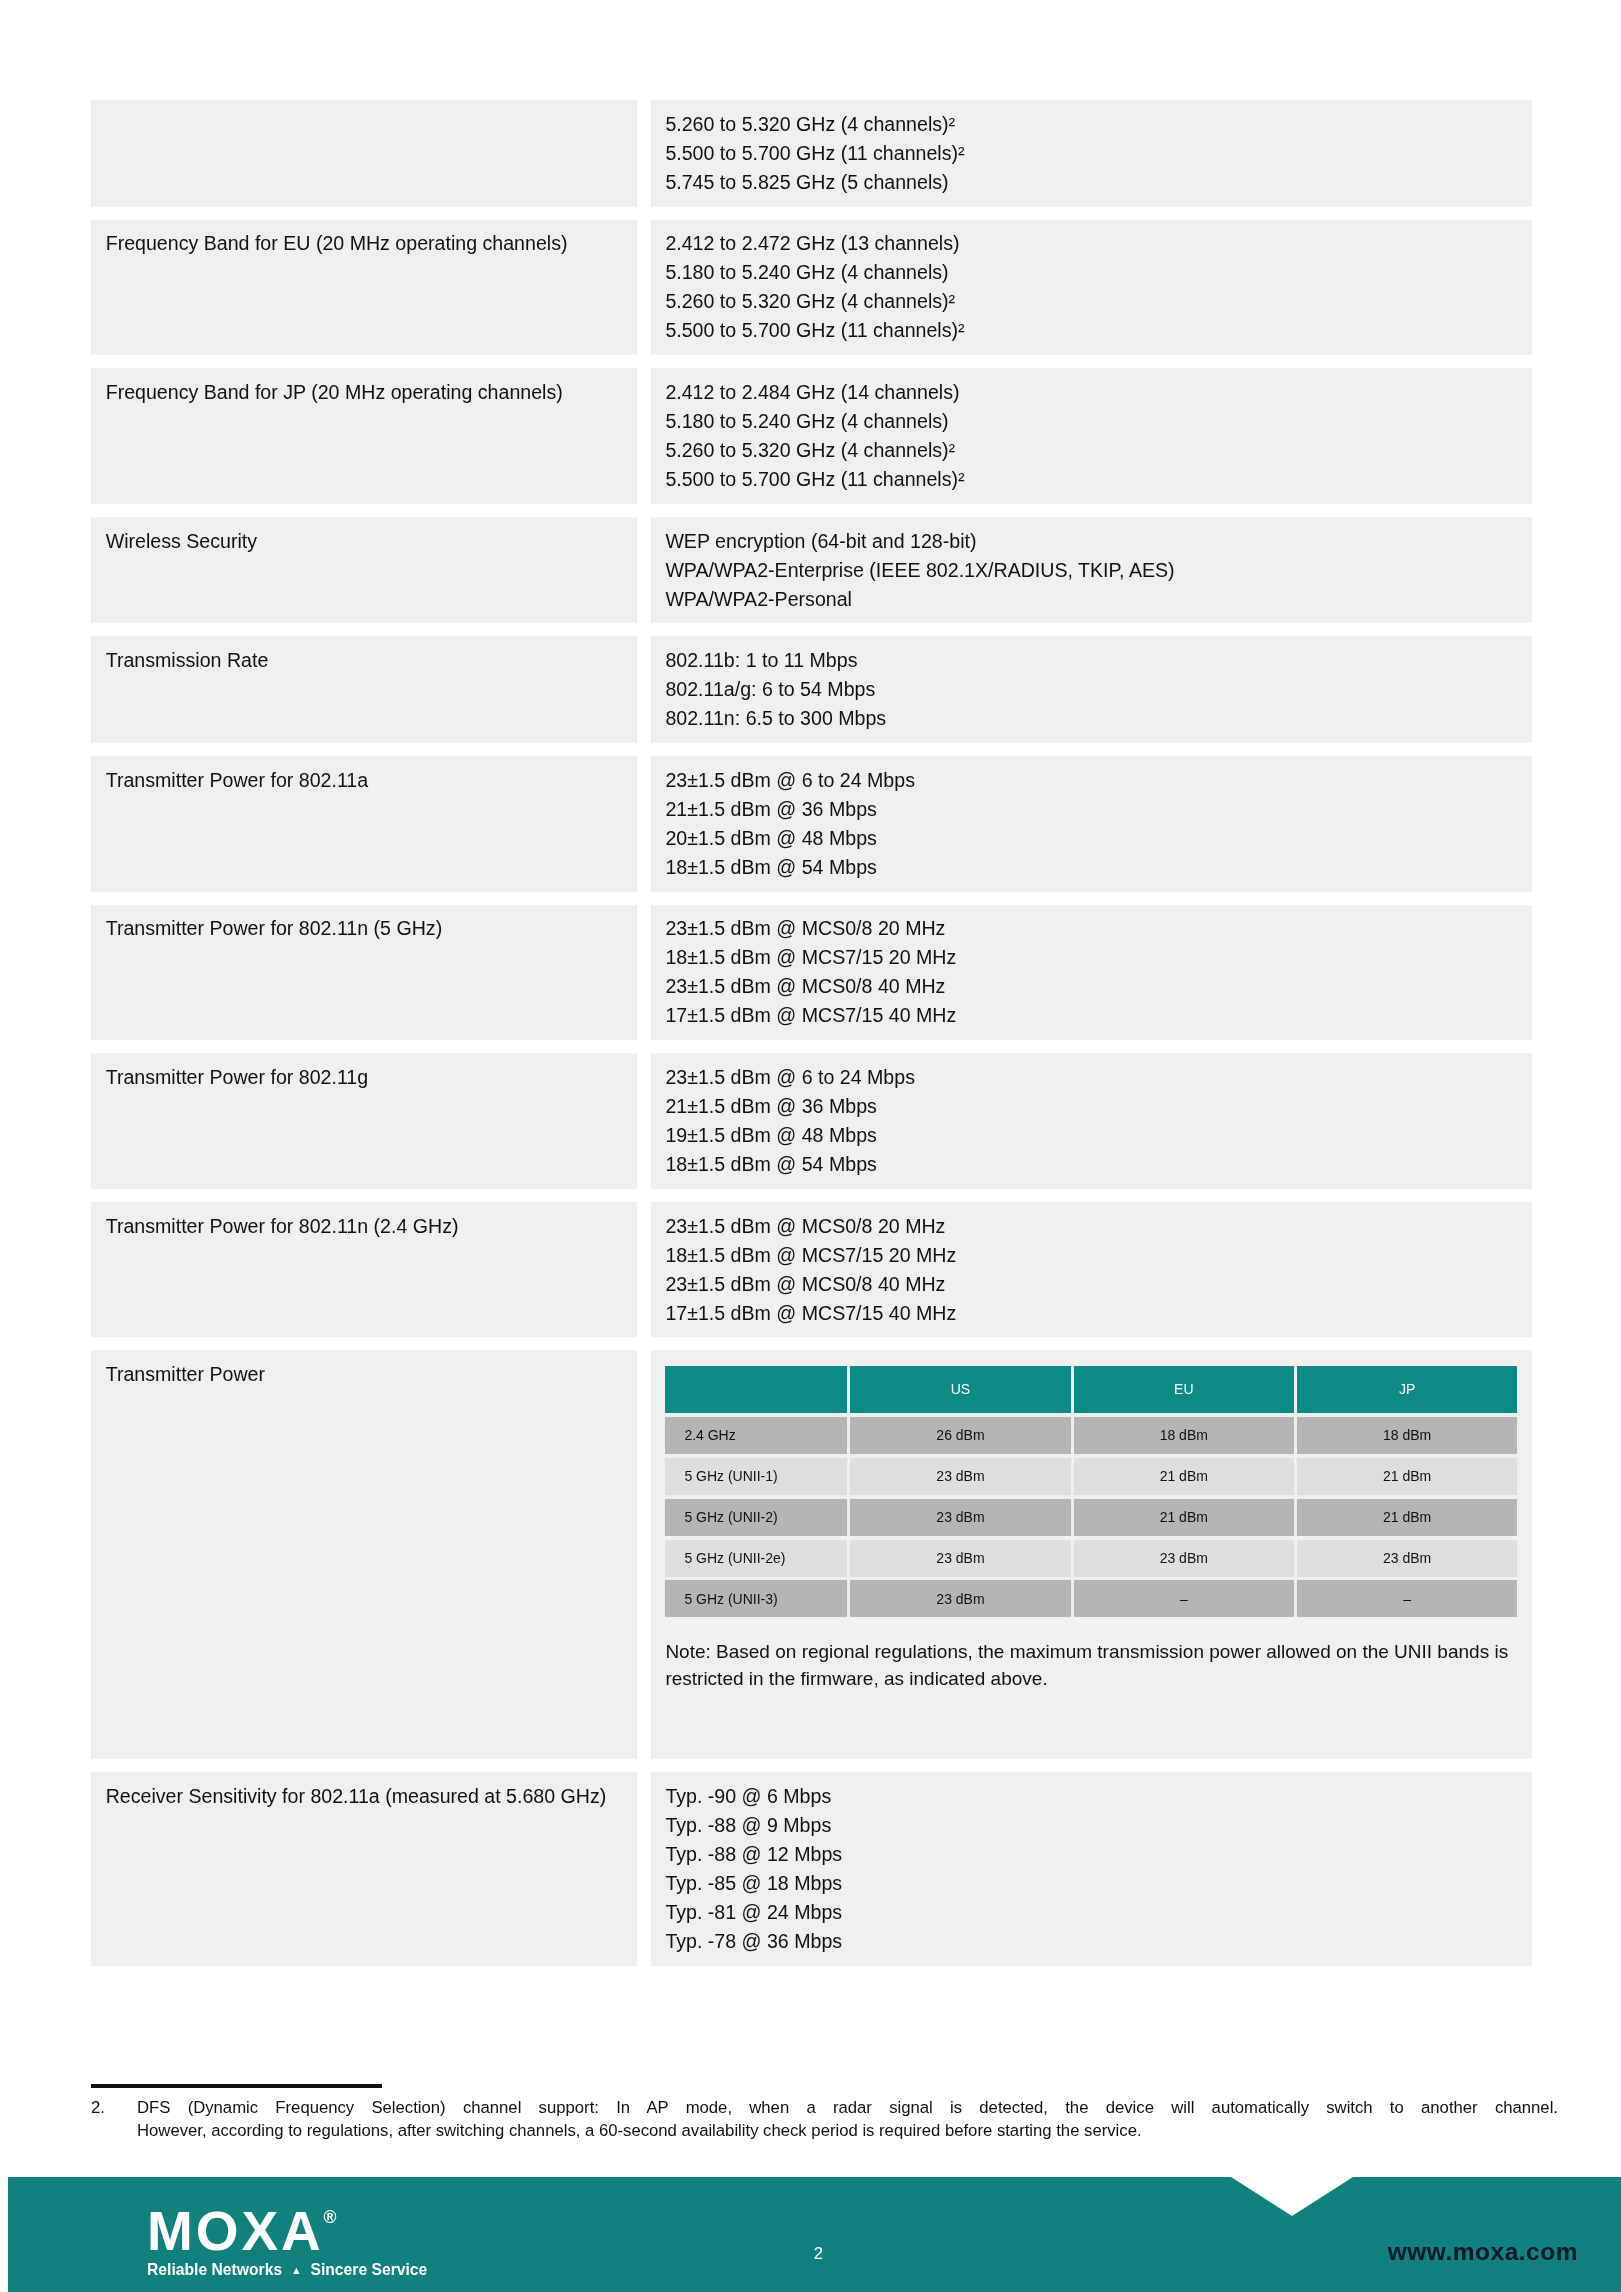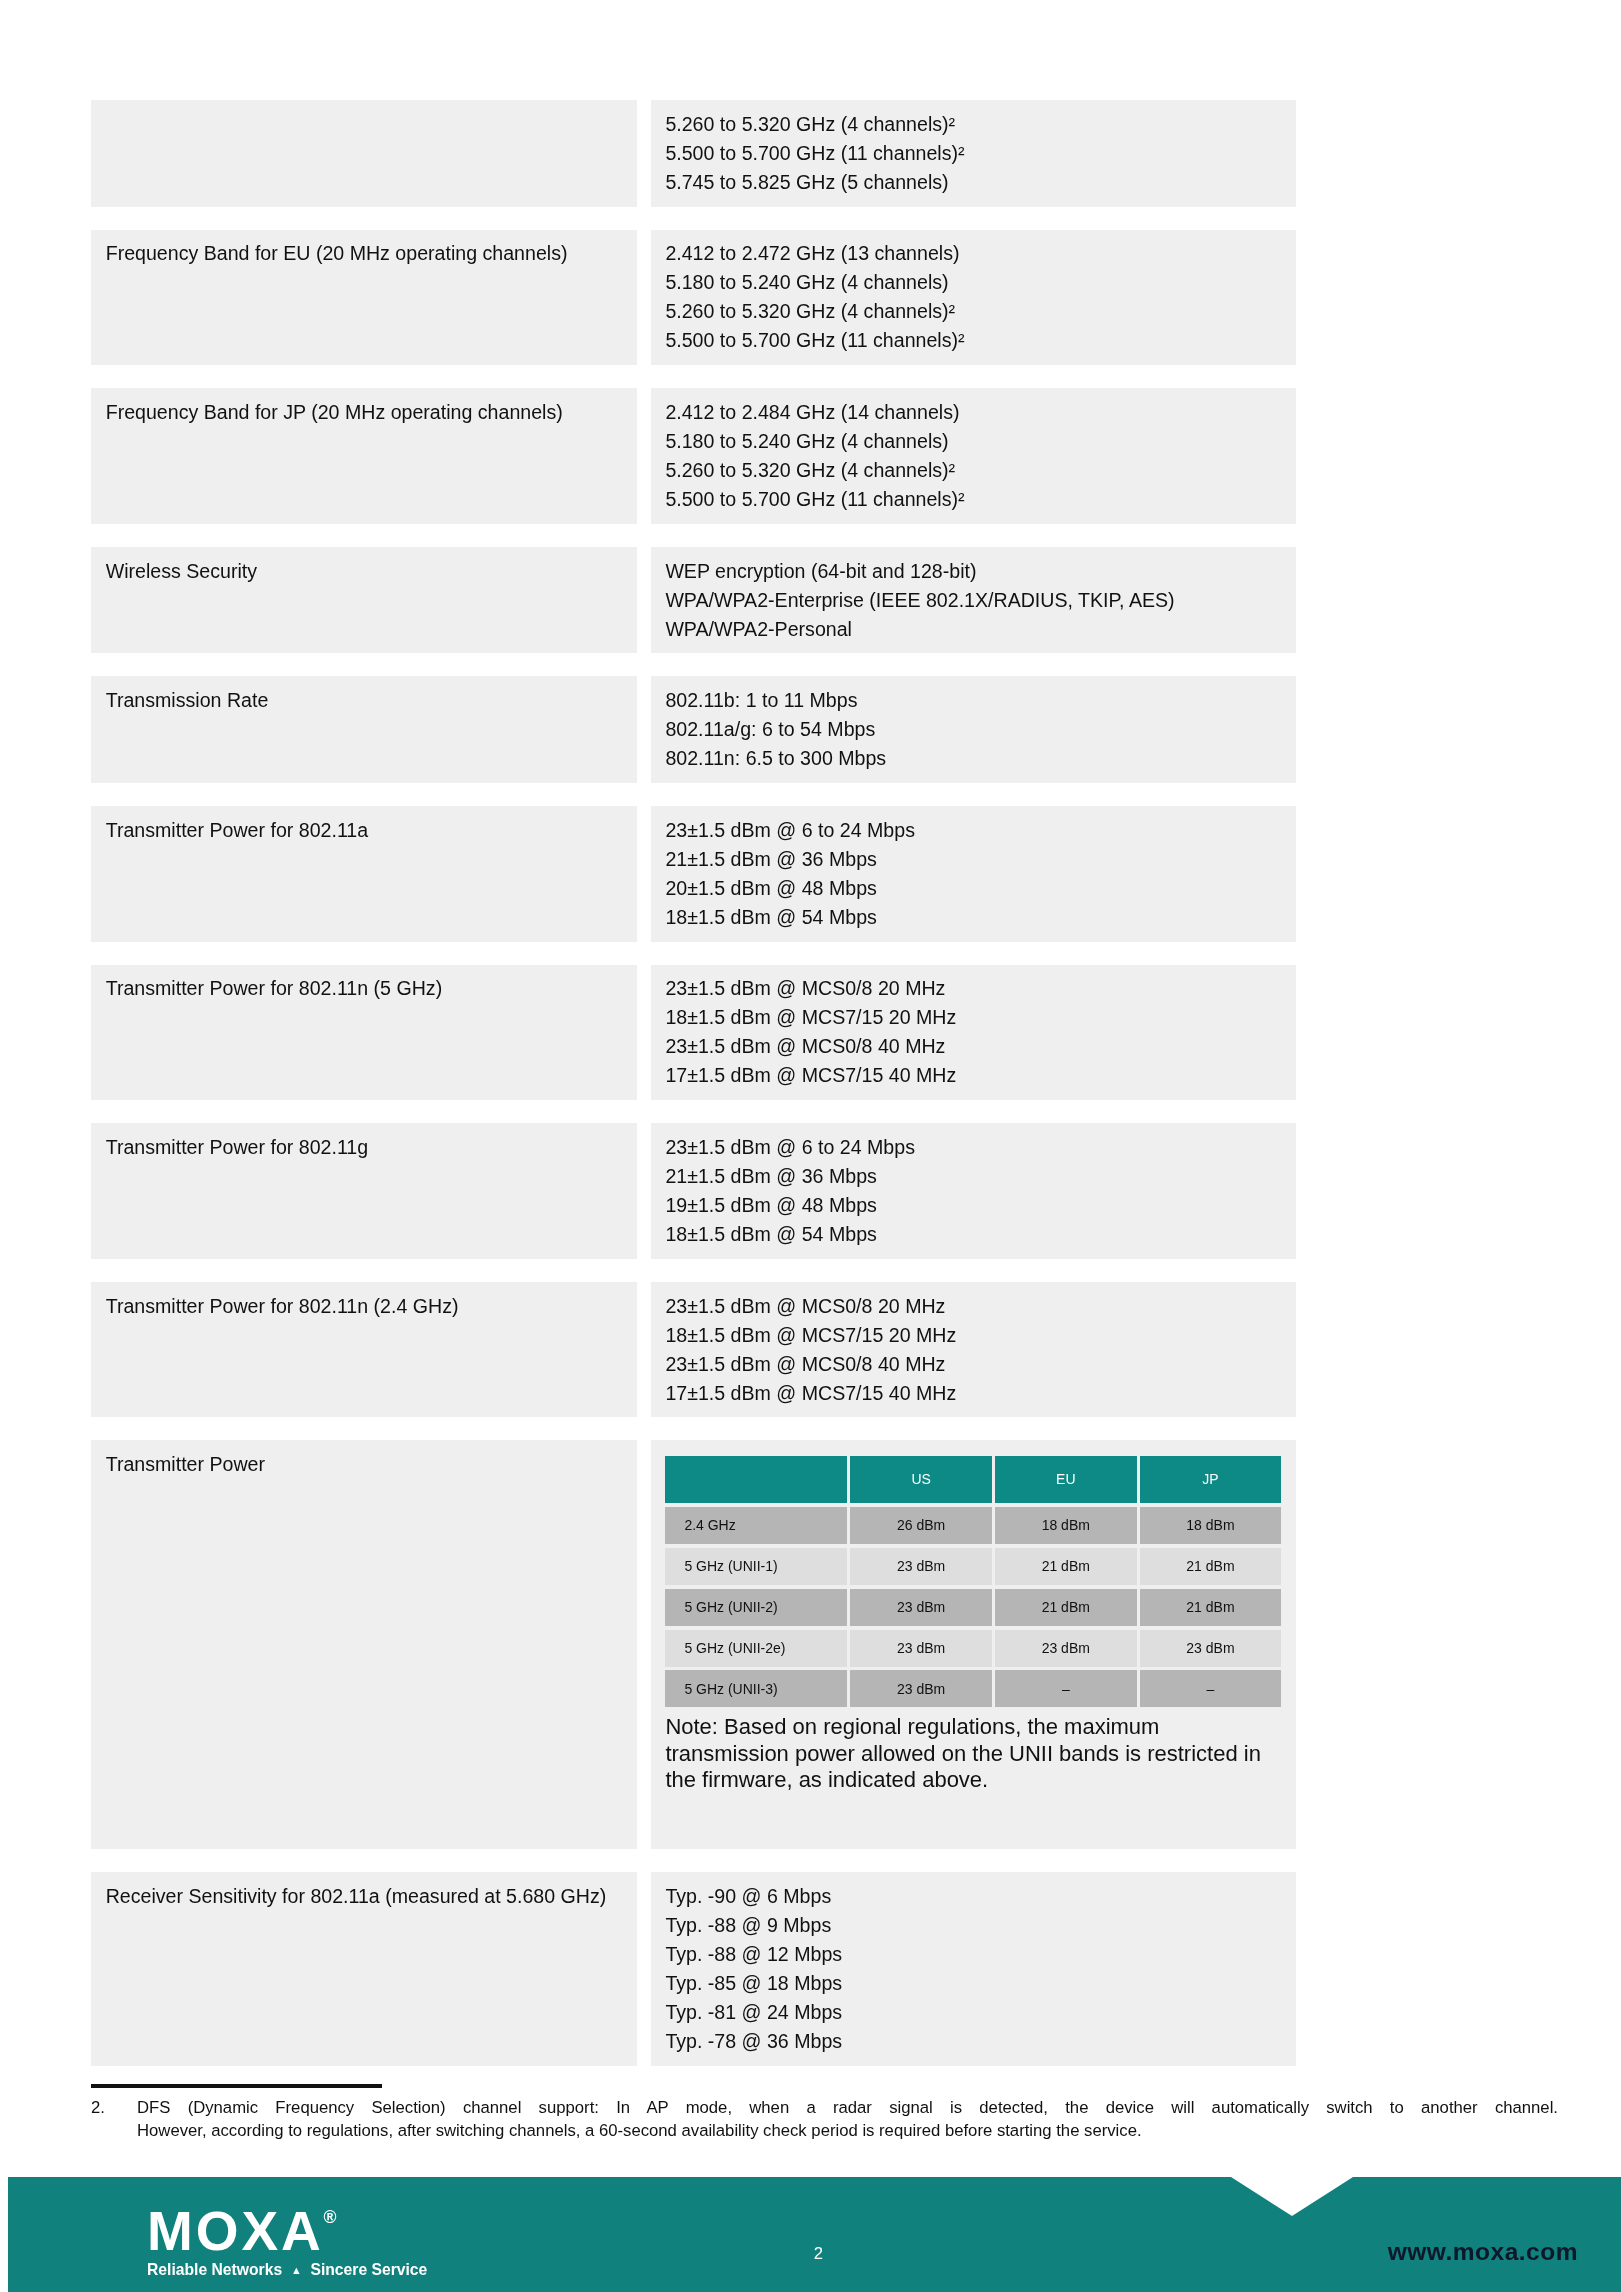--- a/index.html
+++ b/index.html
@@ -11,24 +11,24 @@
     background:#ffffff;
     overflow:hidden;
     font-family:"Liberation Sans", sans-serif;
     color:#111111;
   }
 
   
   .spec-table{
     position:absolute;
     left:91px; top:100px;
-    width:1205px;
+    width:1441px;
     display:flex;
     flex-direction:column;
-    gap:23px;
+    gap:13px;
   }
   .spec-row{display:flex; gap:13.7px;}
   .cell{
     background:var(--cell-bg,#efefef);
     box-sizing:border-box;
     padding:9.8px 14.7px;
     font-size:19.6px;
     line-height:29px;
   }
   .label-cell{flex:0 0 546px;}
@@ -55,22 +55,22 @@
     box-sizing:border-box;
   }
   .mini-row.header .mini-cell{
     background:var(--teal-header,#0d8a85);
     color:#ffffff;
     height:47px;
   }
   .mini-row.dark .mini-cell{background:var(--row-dark,#b5b5b5);}
   .mini-row.light .mini-cell{background:var(--row-light,#dedede);}
   .tx-note{
-    margin-top:7px;
-    font-size:22px;
+    margin-top:22px;
+    font-size:19px;
     line-height:26.5px;
     max-width:863px;
   }
 
   
   .footnote{
     position:absolute;
     left:91px; top:2084px;
     width:1467px;
     font-size:16.7px;

